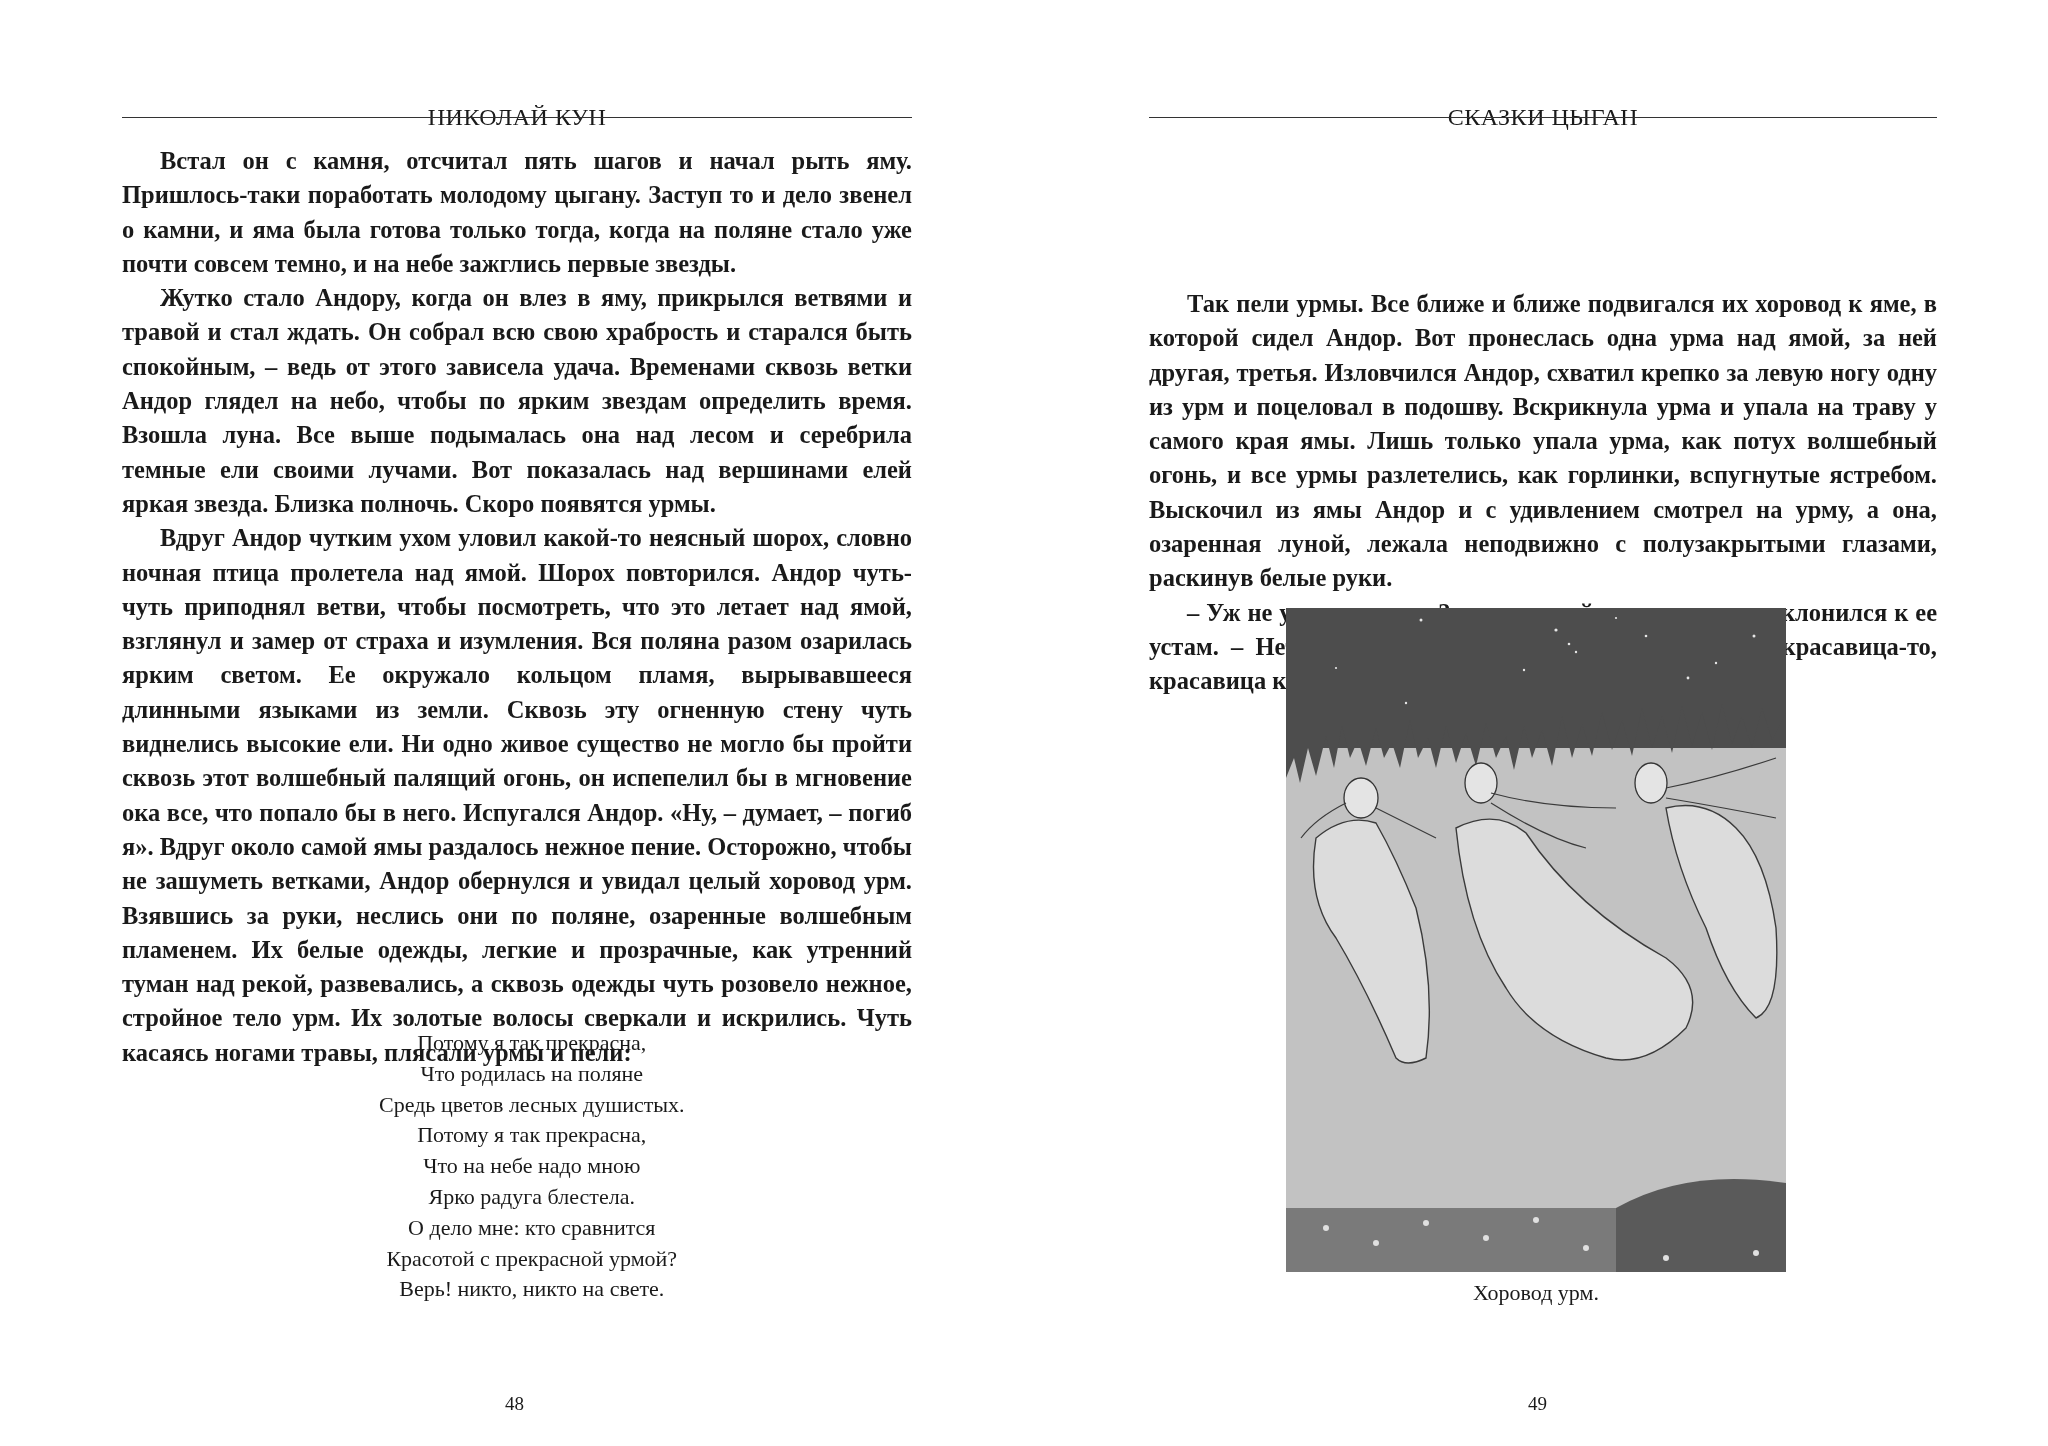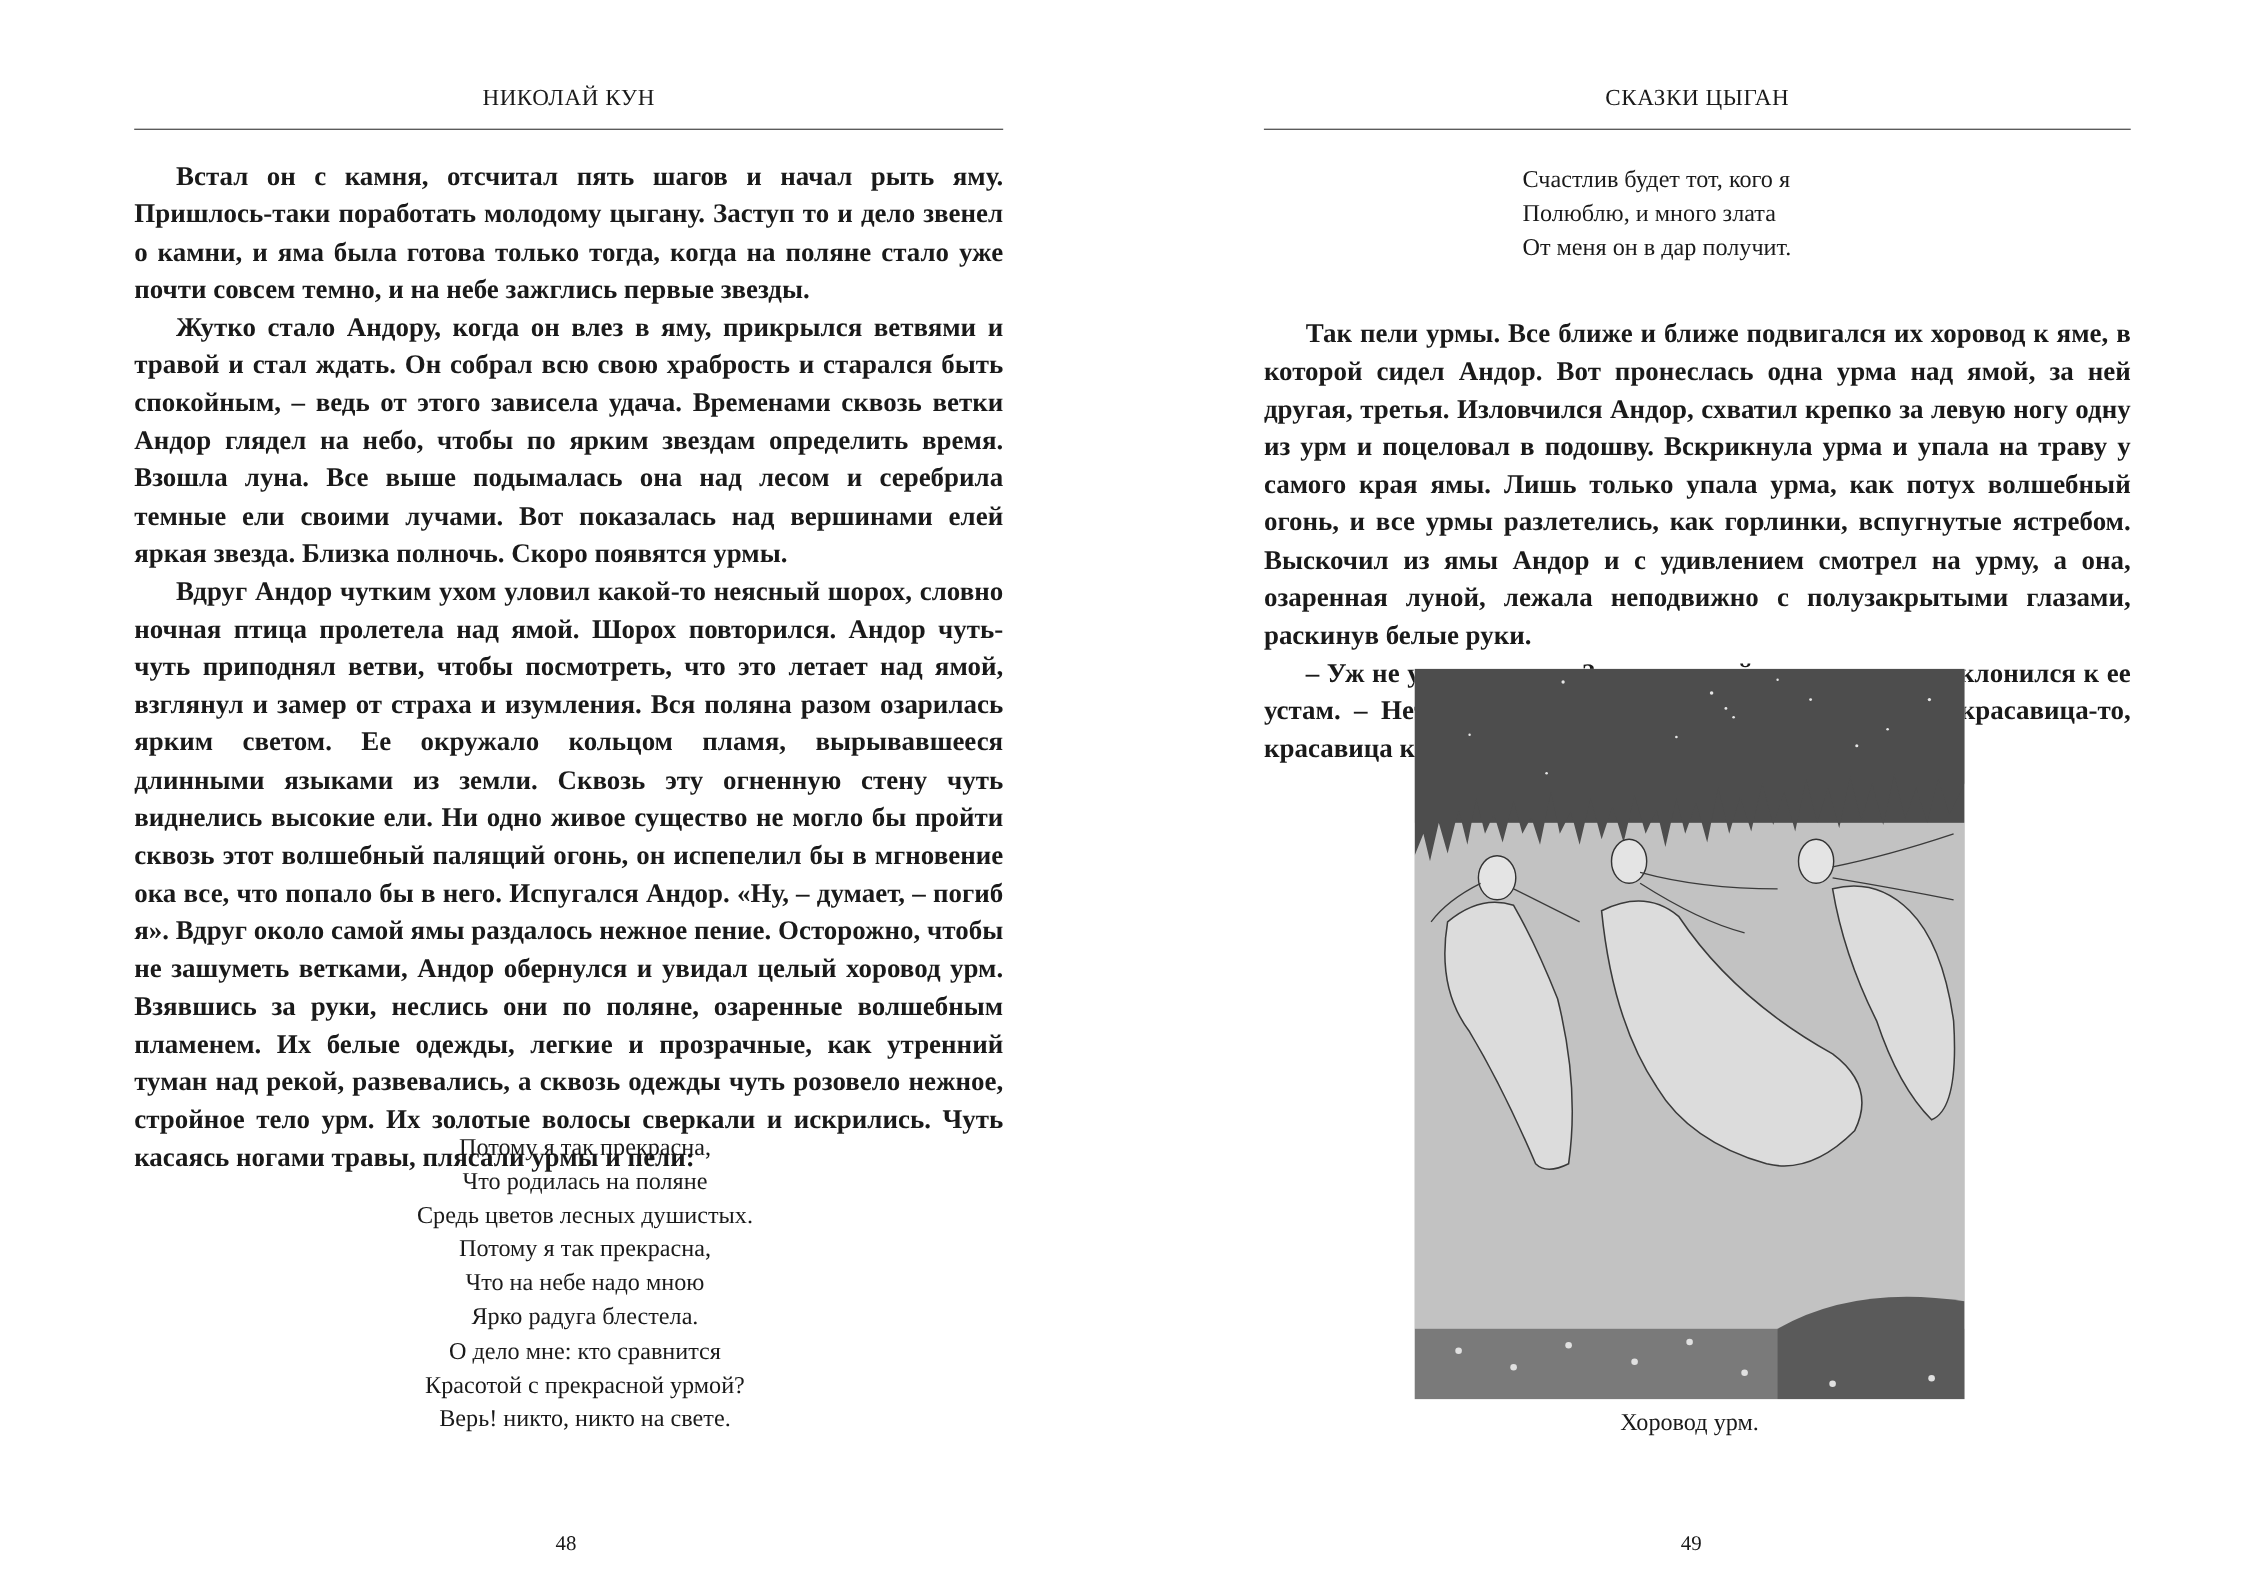--- a/index.html
+++ b/index.html
@@ -18,22 +18,22 @@
     .page {
       position: absolute;
       top: 0;
       height: 1446px;
     }
     .page-left { left: 0; width: 1024px; }
     .page-right { left: 1024px; width: 1024px; }
 
     .running-head {
       position: absolute;
-      top: 76px;
-      font-size: 21px;
+      top: 104px;
+      font-size: 24px;
       letter-spacing: 0.5px;
       text-align: center;
     }
     .page-left .running-head { left: 122px; width: 790px; }
     .page-right .running-head { left: 125px; width: 788px; }
 
     .rule {
       position: absolute;
       top: 117px;
       height: 0;
@@ -127,25 +127,20 @@
     <span class="verse-line">Верь! никто, никто на свете.</span>
   </div>
 
   <div class="folio">48</div>
 </div>
 
 <div class="page page-right">
   <div class="running-head">СКАЗКИ ЦЫГАН</div>
   <div class="rule"></div>
 
-  <div class="verse">
-    <span class="verse-line">Счастлив будет тот, кого я</span>
-    <span class="verse-line">Полюблю, и много злата</span>
-    <span class="verse-line">От меня он в дар получит.</span>
-  </div>
 
   <div class="text-block prose">
     <p class="para">Так пели урмы. Все ближе и ближе подвигался их хоровод к яме, в которой сидел Андор. Вот пронеслась одна урма над ямой, за ней другая, третья. Изловчился Андор, схватил крепко за левую ногу одну из урм и поцеловал в подошву. Вскрикнула урма и упала на траву у самого края ямы. Лишь только упала урма, как потух волшебный огонь, и все урмы разлетелись, как горлинки, вспугнутые ястребом. Выскочил из ямы Андор и с удивлением смотрел на урму, а она, озаренная луной, лежала неподвижно с полузакрытыми глазами, раскинув белые руки.</p>
     <p class="para">– Уж не умерла ли она? – с тревогой подумал он и наклонился к ее устам. – Нет, дышит, но как слабо, чуть слышно. А красавица-то, красавица какая!</p>
   </div>
 
   <div class="illustration">
     <svg width="500" height="664" viewBox="0 0 500 664" xmlns="http://www.w3.org/2000/svg">
 
       <rect x="0" y="0" width="500" height="664" fill="#c2c2c2"></rect>

